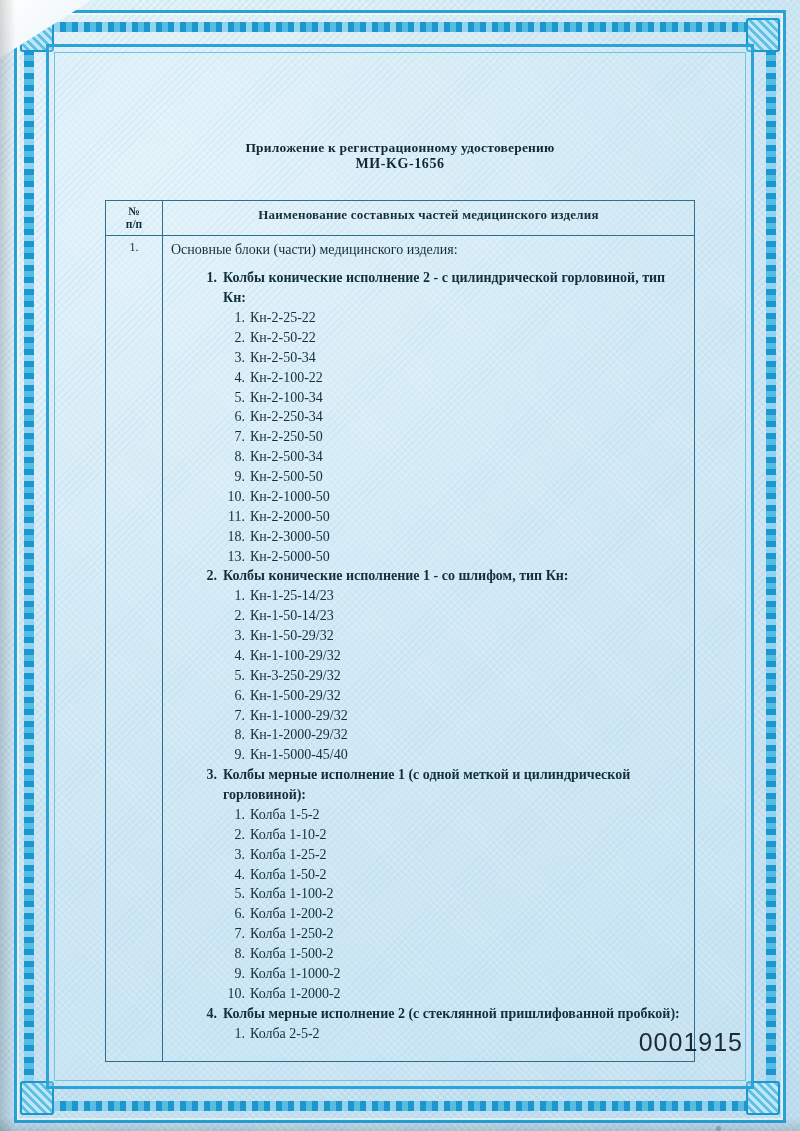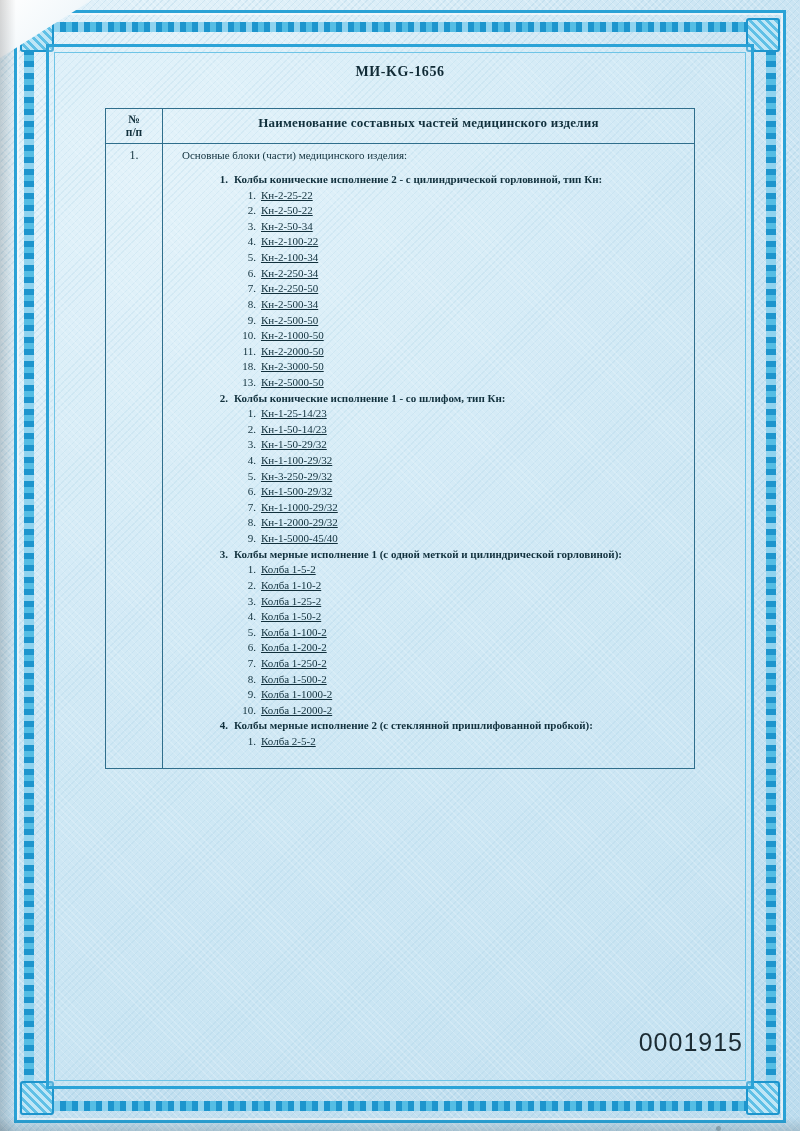--- a/index.html
+++ b/index.html
@@ -155,22 +155,22 @@
     text-align: center;
     color: #11303c;
     letter-spacing: .2px;
   }
   td.col-num {
     font-size: 12px;
     padding: 4px 2px;
     color: #11303c;
   }
   td.col-name {
-    padding: 4px 6px 10px 19px;
-    font-size: 11px;
+    padding: 4px 6px 10px 8px;
+    font-size: 14px;
     color: #11303c;
     line-height: 1.42;
   }
   .lead {
     margin: 0 0 1px 0;
   }
   ol.groups {
     list-style: none;
     margin: 8px;
     padding: 0 0 0 16px;
@@ -188,21 +188,20 @@
   .group-head .gnum {
     display: inline-block;
     width: 22px;
     text-align: right;
     margin-right: 6px;
   }
   ul.items {
     list-style: none;
     margin: 0;
     padding: 0 0 0 30px;
-    text-decoration: underline;
   }
   ul.items li {
     padding-left: 26px;
     text-indent: -26px;
     white-space: nowrap;
   }
   ul.items li .inum {
     display: inline-block;
     width: 20px;
     text-align: right;
@@ -234,20 +233,21 @@
   <div class="frame-inner"></div>
   <div class="frame-inner2"></div>
 
   <div class="fold"></div>
   <div class="edge-shadow-left"></div>
   <div class="edge-shadow-bottom"></div>
   <div class="speck" style="left:716px; top:1126px;"></div>
 
   <div class="content">
 
+    <div class="doc-title">Приложение к регистрационному удостоверению</div>
     <div class="doc-number">МИ-KG-1656</div>
 
     <table class="parts">
       <thead>
         <tr>
           <th class="col-num">
             <div>№</div>
             <div>п/п</div>
           </th>
           <th class="col-name">Наименование составных частей медицинского изделия</th>

